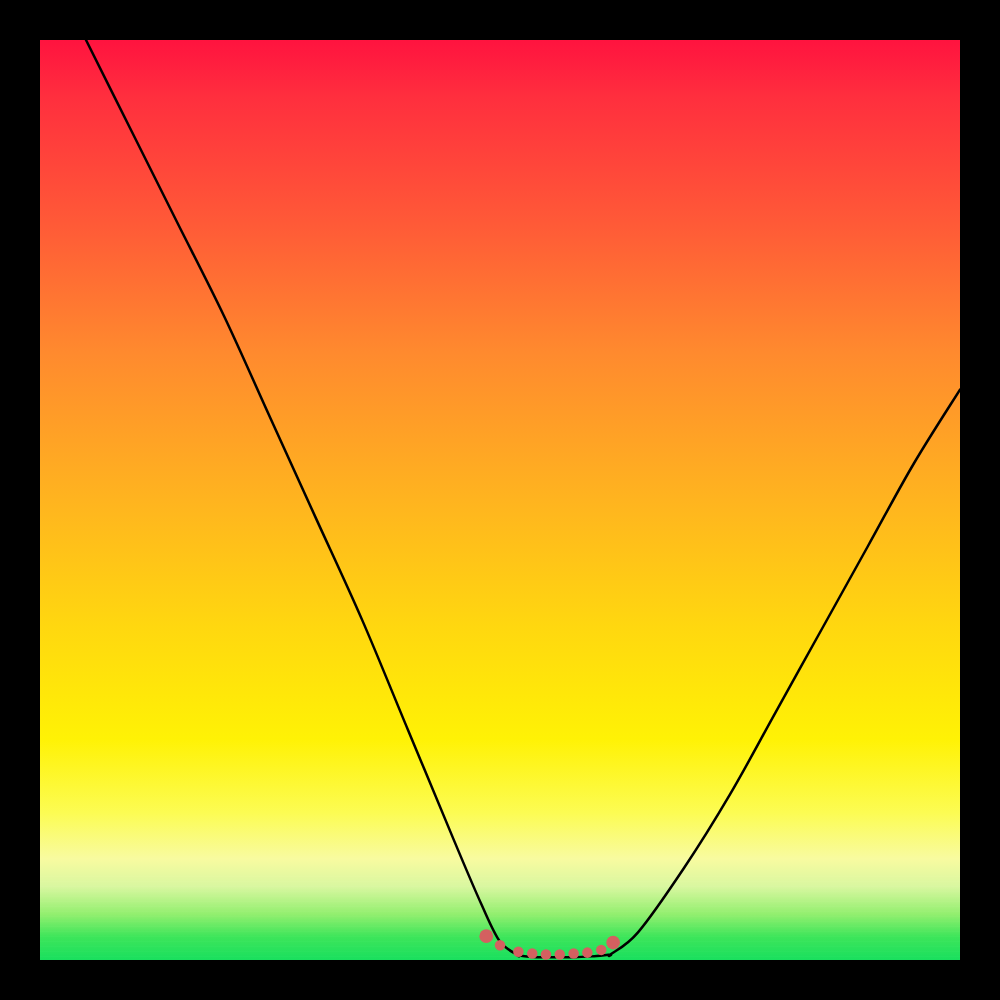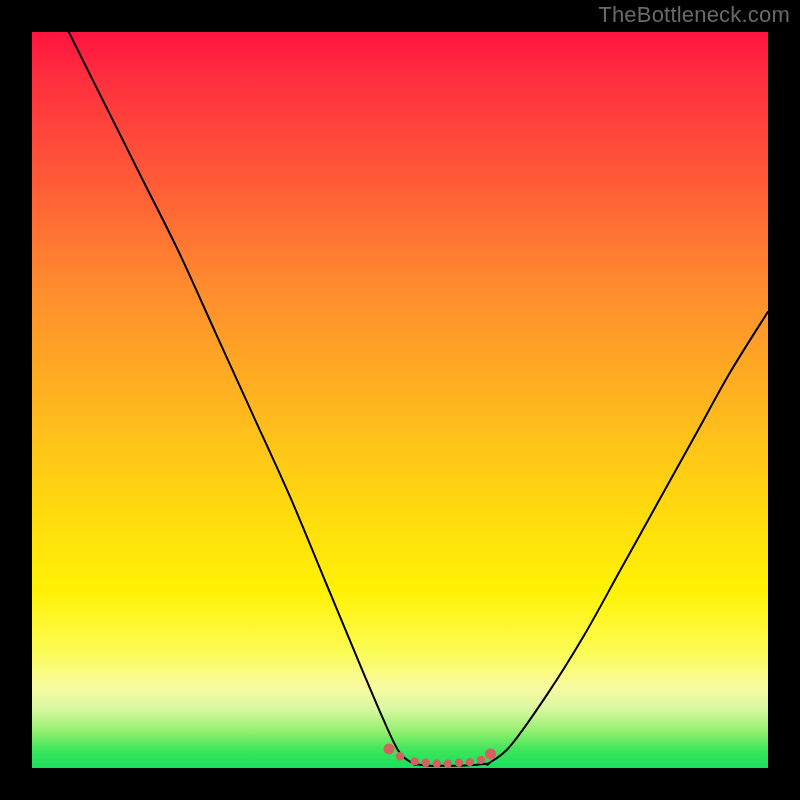--- a/index.html
+++ b/index.html
@@ -77,21 +77,20 @@
     inset: 0;
     width: 100%;
     height: 100%;
     z-index: 2;
   }
 </style>
 </head>
 <body>
 
 <div class="frame">
-  <div class="watermark">TheBottleneck.com</div>
   <div class="plot-area">
     <div class="gradient"></div>
     <div class="stripes"></div>
     <svg class="curve" viewBox="0 0 736 736" preserveAspectRatio="none">
       <path fill="none" stroke="#000" stroke-width="2" stroke-linejoin="round" stroke-linecap="round" d="M 36.8 0.0 C 42.9 12.3, 61.3 49.1, 73.6 73.6 C 85.9 98.1, 98.1 122.7, 110.4 147.2 C 122.7 171.7, 134.9 195.0, 147.2 220.8 C 159.5 246.6, 171.7 274.8, 184.0 301.8 C 196.3 328.7, 208.5 355.7, 220.8 382.7 C 233.1 409.7, 245.3 435.5, 257.6 463.7 C 269.9 491.9, 282.1 522.6, 294.4 552.0 C 306.7 581.4, 321.4 617.0, 331.2 640.3 C 341.0 663.6, 347.1 678.3, 353.3 691.8 C 359.4 705.3, 363.1 714.5, 368.0 721.3 C 372.9 728.0, 380.3 730.5, 382.7 732.3 C 385.2 734.2, 380.3 732.1, 382.7 732.3 C 385.2 732.6, 392.5 733.5, 397.4 733.8 C 402.3 734.0, 407.3 733.8, 412.2 733.8 C 417.1 733.8, 422.0 733.9, 426.9 733.8 C 431.8 733.7, 436.7 733.4, 441.6 733.1 C 446.5 732.7, 453.9 731.8, 456.3 731.6 C 458.8 731.3, 452.6 734.5, 456.3 731.6 C 460.0 728.6, 468.6 725.5, 478.4 713.9 C 488.2 702.4, 502.9 680.8, 515.2 662.4 C 527.5 644.0, 539.7 624.4, 552.0 603.5 C 564.3 582.7, 576.5 559.4, 588.8 537.3 C 601.1 515.2, 613.3 493.1, 625.6 471.0 C 637.9 449.0, 650.1 426.9, 662.4 404.8 C 674.7 382.7, 686.9 359.4, 699.2 338.6 C 711.5 317.7, 729.9 289.5, 736.0 279.7"></path>
       <g>
           <circle cx="357.0" cy="716.9" r="5.5" fill="#d46060"></circle>
           <circle cx="368.0" cy="724.2" r="4.2" fill="#d46060"></circle>
           <circle cx="382.7" cy="729.4" r="4.2" fill="#d46060"></circle>
           <circle cx="393.8" cy="730.8" r="4.2" fill="#d46060"></circle>

